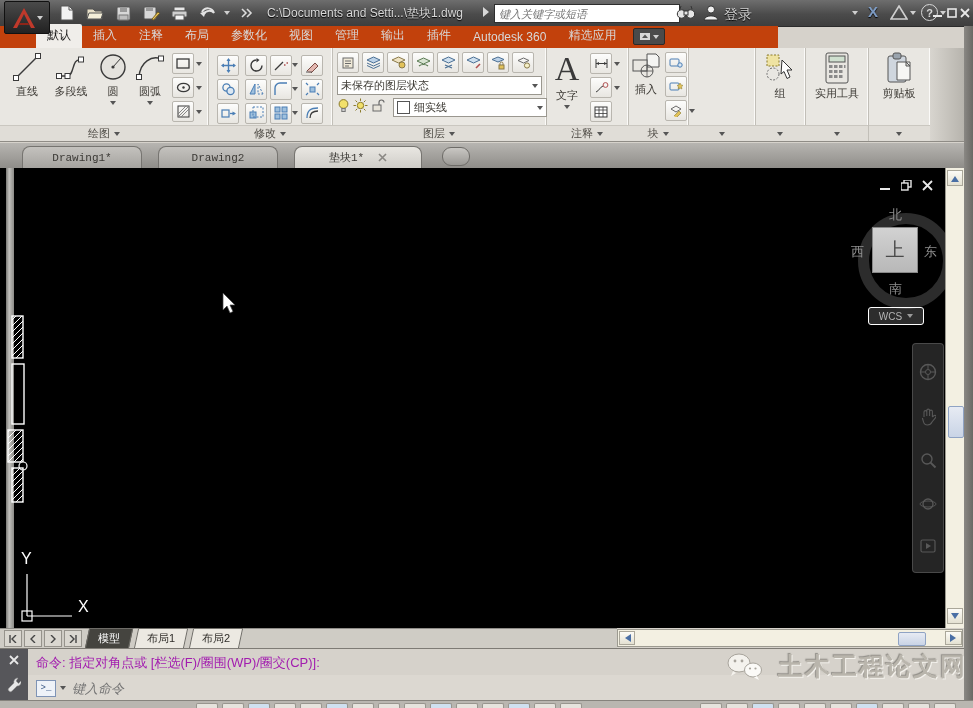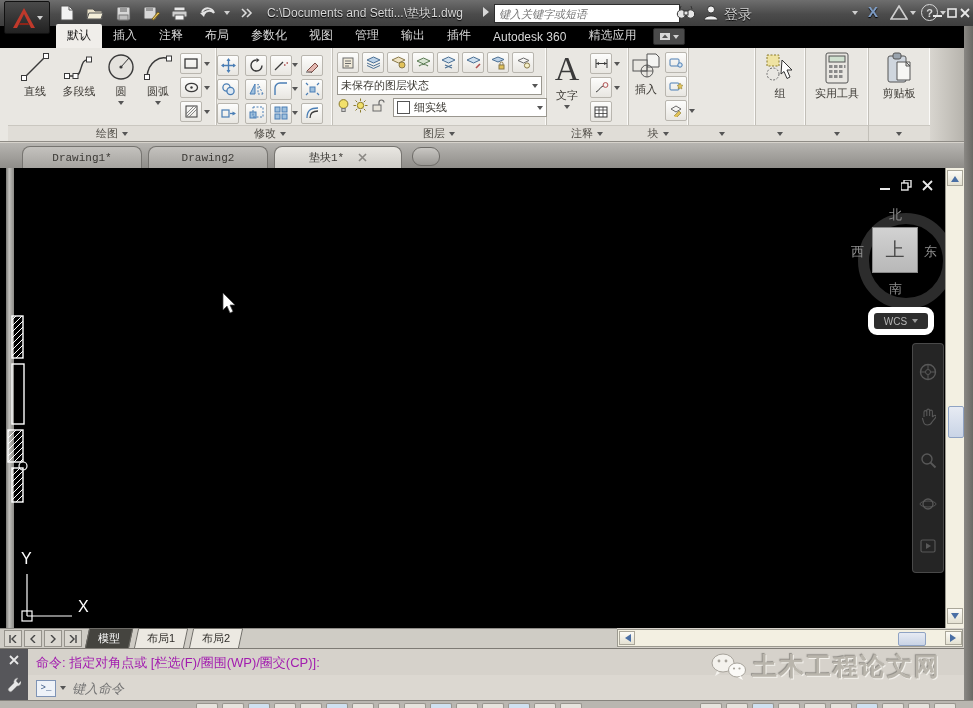--- a/index.html
+++ b/index.html
@@ -17,22 +17,22 @@
             border:1px solid #111;border-radius:2px;display:flex;align-items:center;justify-content:center;z-index:30}
   .qat{left:56px;top:3px;display:flex;gap:6px;align-items:center}
   .qat-btn{width:22px;height:20px;display:flex;align-items:center;justify-content:center;border-radius:2px}
   .win-title{left:250px;top:5px;width:230px;color:#d8d8d8;font-size:12px;text-align:center;
              text-shadow:0 1px 1px #000;white-space:nowrap}
   .search-box{left:494px;top:4px;width:176px;height:17px;background:#fff;border:1px solid #2e2e2e;
               font-style:italic;color:#9a9a9a;font-size:11px;padding:0 4px;font-family:inherit}
   .tb-txt{color:#d0d0d0;font-size:14px;text-shadow:0 1px 1px #000}
   .winbtn{width:14px;height:12px;display:flex;align-items:center;justify-content:center}
   
-  .ribbon-tabbar{left:0;top:26px;width:973px;height:22px;background:#000000;display:flex;
-                 align-items:flex-end;padding-left:56px;box-sizing:border-box}
+  .ribbon-tabbar{left:0;top:26px;width:778px;height:22px;background:#c2410c;display:flex;
+                 align-items:flex-end;padding-left:36px;box-sizing:border-box}
   .rtab{padding:3px 11px 4px;color:#d8d8d8;font-size:12px;white-space:nowrap;cursor:default}
   .rtab.active{background:#f0eeea;color:#1a1a1a;border-radius:2px 2px 0 0}
   .ribbon-min{margin-left:6px;margin-bottom:3px;width:30px;height:15px;background:#4a4a4a;
               border:1px solid #2a2a2a;border-radius:2px;display:flex;align-items:center;justify-content:center;gap:2px}
   
   .ribbon{left:0;top:48px;width:973px;height:93px;background:#e9e7e2;border-bottom:1px solid #8f8c86}
   .panel{position:absolute;top:0;height:93px;border-right:1px solid #c2bfb8;box-shadow:inset -1px 0 0 #fbfaf8}
   .panel-label{position:absolute;left:0;right:0;bottom:0;height:15px;background:#e0ddd7;
                border-top:1px solid #cac7c0;color:#4e4b45;font-size:11px;display:flex;
                align-items:center;justify-content:center;gap:4px}
@@ -40,32 +40,32 @@
           align-items:center;justify-content:flex-start;gap:2px;border-radius:2px}
   .bigbtn .lbl{font-size:11px;color:#3d3a35;white-space:nowrap}
   .smallbtn{width:20px;height:19px;border:1px solid #b9b6af;background:linear-gradient(#fdfdfc,#e8e6e1);
             border-radius:2px;display:flex;align-items:center;justify-content:center}
   .tool-ico{display:block}
   .combo{background:#fff;border:1px solid #9a978f;display:flex;align-items:center;
          font-size:11px;color:#3b3832;padding:0 3px;justify-content:space-between}
   
   .filetabs{left:0;top:143px;width:973px;height:25px;background:linear-gradient(#b7b5b1,#8f8d89);
             display:flex;align-items:flex-end;padding-left:22px;box-sizing:border-box}
-  .ftab{height:21px;width:118px;margin-right:6px;border-radius:8px 8px 0 0;border:1px solid #767470;
+  .ftab{height:21px;width:118px;margin-right:16px;border-radius:8px 8px 0 0;border:1px solid #767470;
         border-bottom:none;background:linear-gradient(#c4c2be,#a5a39f);display:flex;align-items:center;
         justify-content:center;font-size:11px;color:#3a3834;font-family:"Liberation Mono","DejaVu Sans Mono",monospace;gap:14px}
   .ftab.active{background:linear-gradient(#e9e7e2,#cfcdc8);width:126px}
   .newtab-btn{width:26px;height:17px;border-radius:9px;border:1px solid #6e6c68;
               background:linear-gradient(#c9c7c3,#9a9894);margin-bottom:2px;margin-left:4px}
   
   .canvas{left:0;top:168px;width:946px;height:460px;background:#000;overflow:hidden}
   .frame-strip{left:6px;top:0;width:8px;height:460px;
                background:linear-gradient(to right,#7a7975,#c2c1bd 40%,#8b8a86)}
   .vcube-label{position:absolute;color:#8f8f8f;font-size:13px}
-  .wcs-btn{left:868px;top:139px;width:54px;height:16px;border:6px solid #ffffff;border-radius:9px;
+  .wcs-btn{left:868px;top:139px;width:54px;height:16px;border:1px solid #ffffff;border-radius:3px;
            background:rgba(150,150,150,.30);color:#b5b5b5;font-size:10px;display:flex;
            align-items:center;justify-content:center;gap:5px}
   .navbar{left:912px;top:175px;width:32px;height:230px;background:rgba(82,82,82,.45);
           border:1px solid rgba(110,110,110,.5);border-radius:4px;display:flex;flex-direction:column;
           align-items:center;justify-content:space-around;padding:6px 0;box-sizing:border-box}
   
   .vscroll{left:945px;top:168px;width:19px;height:460px;background:#f3f0e2;border-left:1px solid #9c9a90}
   .hscroll{left:617px;top:629px;width:346px;height:18px;background:#f3f0e2;border:1px solid #9c9a90;box-sizing:border-box}
   .sbtn{position:absolute;background:linear-gradient(#fcfbf6,#e4e1d2);border:1px solid #aaa79a;
         display:flex;align-items:center;justify-content:center;box-sizing:border-box}
@@ -89,21 +89,21 @@
   .cmdstrip{left:0;top:0;width:28px;height:52px;background:#56565a;display:flex;flex-direction:column;
             align-items:center;padding-top:6px;gap:12px;box-sizing:border-box}
   .cmdhist{left:36px;top:5px;font-size:13px;color:#a21caf;white-space:pre}
   .cmdinput-row{left:28px;top:26px;width:945px;height:26px;background:#dcd8d1;display:flex;
                 align-items:center;padding-left:8px;box-sizing:border-box;gap:4px}
   .prompt-box{width:18px;height:15px;background:#eef2f8;border:1px solid #7e93b5;color:#3c5a86;
               font-size:9px;display:flex;align-items:center;justify-content:center;
               font-family:"Liberation Mono",monospace}
   .cmd-placeholder{border:none;background:transparent;font-style:italic;color:#14532d;
                    font-size:13px;width:300px;font-family:inherit}
-  .watermark{left:708px;top:1px;display:flex;align-items:center;gap:4px}
+  .watermark{left:724px;top:1px;display:flex;align-items:center;gap:14px}
   .wm-text{font-size:25px;font-weight:bold;color:#b9b5ac;
            text-shadow:1px 1px 0 #f3f1ec,-1px -1px 1px rgba(90,88,82,.55);letter-spacing:2px}
   
   .statusbar{left:0;top:700px;width:973px;height:8px;background:#b9b6b0;border-top:1px solid #86837d}
   .stub{position:absolute;top:2px;width:20px;height:6px;background:#e6e3dd;border:1px solid #98958e;
         border-bottom:none;border-radius:2px 2px 0 0}
   .stub.blue{background:#cfe0f0}
 </style>
 </head>
 <body>
@@ -231,21 +231,21 @@
     <svg width="12" height="9" viewBox="0 0 12 9">
       <rect x="1" y="1" width="10" height="7" fill="#d8d8d8"></rect>
         <polygon points="6,2.5 9,6 3,6" fill="#555"></polygon>
     </svg>
     <span class="caret light sm"></span>
   </span>
 </div>
 
 <div class="abs ribbon">
 
-  <div class="panel" style="left:8px;width:208px">
+  <div class="panel" style="left:0;width:208px">
     <div class="bigbtn" style="left:6px">
       <svg class="tool-ico" width="30" height="30" viewBox="0 0 30 30">
         <line x1="4" y1="26" x2="26" y2="4" stroke="#3a3a3a" stroke-width="1.4"></line>
         <rect x="1.5" y="23.5" width="5" height="5" fill="#fff" stroke="#3a3a3a"></rect>
         <rect x="23.5" y="1.5" width="5" height="5" fill="#fff" stroke="#3a3a3a"></rect>
       </svg>
       <span class="lbl">直线</span>
     </div>
     <div class="bigbtn" style="left:50px">
       <svg class="tool-ico" width="32" height="30" viewBox="0 0 32 30">

